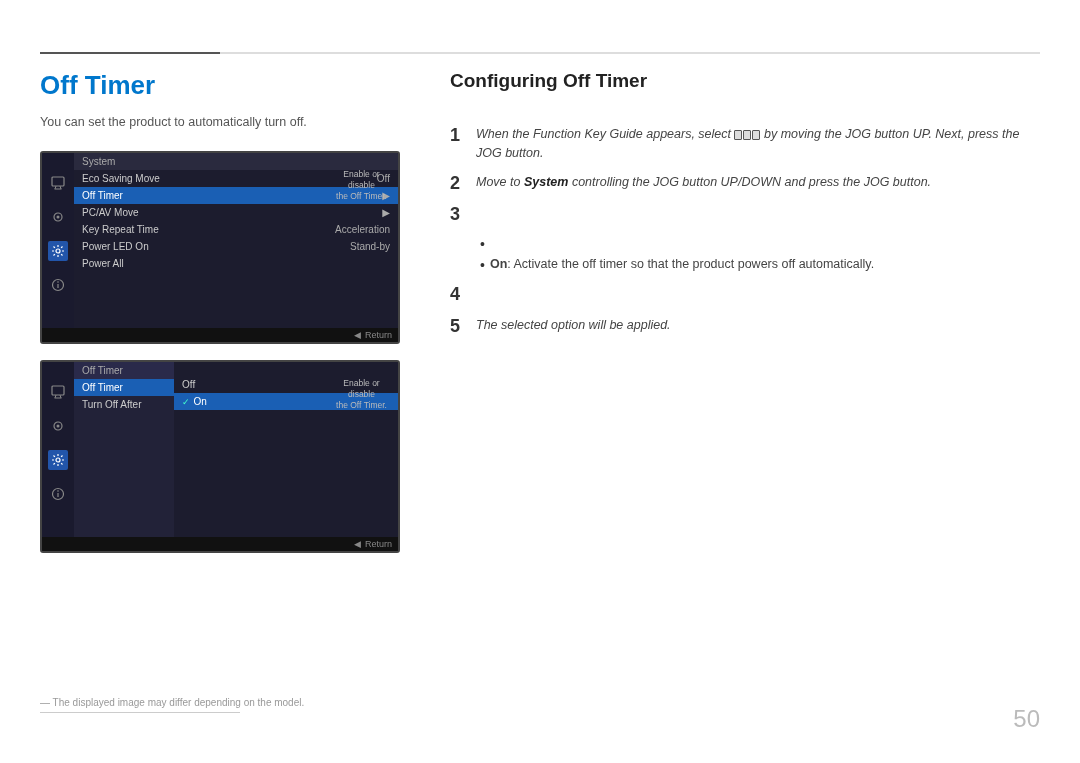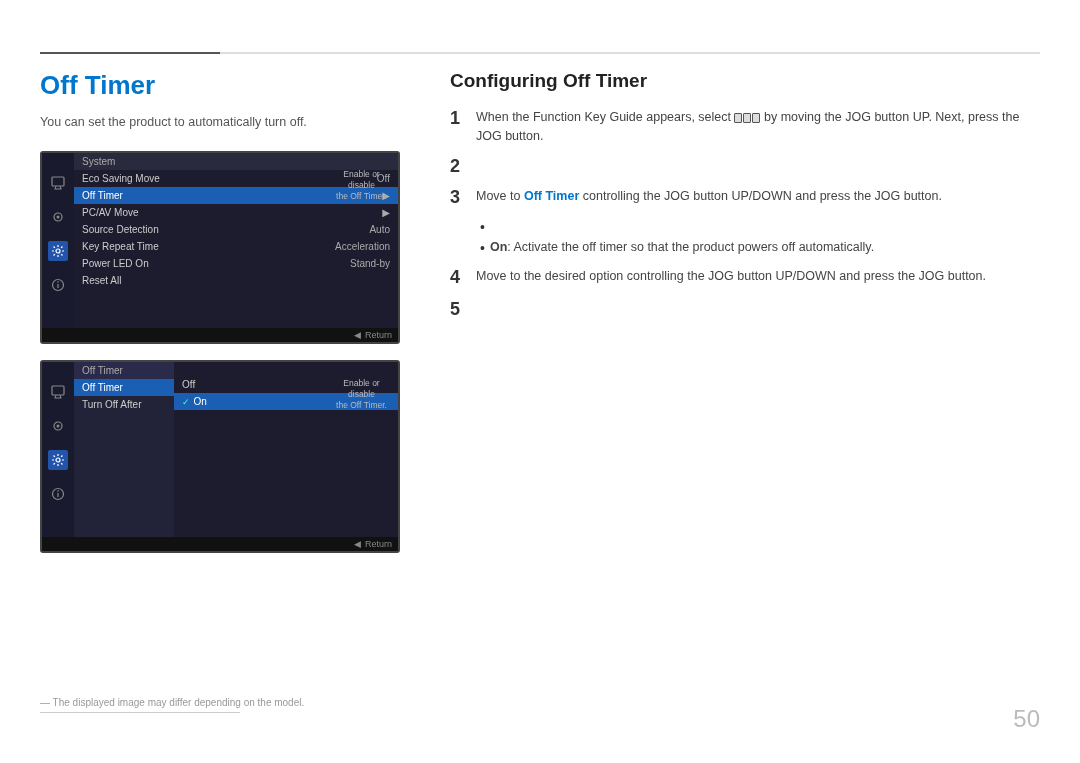--- a/index.html
+++ b/index.html
@@ -200,21 +200,21 @@
     .check-mark {
       color: #4fc;
       font-size: 9px;
     }
 
     
     .section-title {
       font-size: 19px;
       font-weight: bold;
       color: #222;
-      margin-bottom: 16px;
+      margin-bottom: 33px;
     }
 
     .step {
       display: flex;
       margin-bottom: 10px;
       align-items: flex-start;
       gap: 8px;
     }
 
     .step-number {
@@ -222,20 +222,21 @@
       font-weight: bold;
       color: #333;
       min-width: 18px;
       line-height: 1.2;
     }
 
     .step-text {
       font-size: 12.5px;
       color: #444;
       line-height: 1.5;
+      font-style: italic;
     }
 
     .step-text strong {
       font-weight: bold;
       color: #222;
     }
 
     .step-text .highlight-blue {
       color: #0077cc;
       font-weight: bold;
@@ -337,33 +338,29 @@
         </div>
         <div class="menu-item selected">
           <span>Off Timer</span>
           <span class="arrow">▶</span>
         </div>
         <div class="menu-item">
           <span>PC/AV Move</span>
           <span class="arrow">▶</span>
         </div>
         <div class="menu-item">
-          <span>Source Detection</span>
-          <span class="value">Auto</span>
-        </div>
-        <div class="menu-item">
           <span>Key Repeat Time</span>
           <span class="value">Acceleration</span>
         </div>
         <div class="menu-item">
           <span>Power LED On</span>
           <span class="value">Stand-by</span>
         </div>
         <div class="menu-item">
-          <span>Reset All</span>
+          <span>Power All</span>
         </div>
 
         <div class="enable-label" style="white-space:pre-line;">Enable or disable
 the Off Timer.</div>
       </div>
     </div>
     <div class="return-bar">
       <span class="return-arrow">◀</span>
       <span>Return</span>
     </div>
@@ -440,47 +437,47 @@
         <span style="display:inline-block;width:8px;height:10px;border:1px solid #555;border-radius:1px;background:#ddd;"></span>
         <span style="display:inline-block;width:8px;height:10px;border:1px solid #555;border-radius:1px;background:#ddd;"></span>
         <span style="display:inline-block;width:8px;height:10px;border:1px solid #555;border-radius:1px;background:#ddd;"></span>
       </span>
       by moving the JOG button UP. Next, press the JOG button.
     </span>
   </div>
 
   <div class="step">
     <span class="step-number">2</span>
+    <span class="step-text">
+      Move to <strong>System</strong> controlling the JOG button UP/DOWN and press the JOG button.
+    </span>
   </div>
 
   <div class="step">
     <span class="step-number">3</span>
-    <span class="step-text">
-      Move to <span class="highlight-blue">Off Timer</span> controlling the JOG button UP/DOWN and press the JOG button.
-    </span>
   </div>
 
   <div class="bullet-list">
     <div class="bullet-item">
       <span class="bullet-dot">•</span>
     </div>
     <div class="bullet-item">
       <span class="bullet-dot">•</span>
       <span><strong>On</strong>: Activate the off timer so that the product powers off automatically.</span>
     </div>
   </div>
 
   <div class="step">
     <span class="step-number">4</span>
-    <span class="step-text">
-      Move to the desired option controlling the JOG button UP/DOWN and press the JOG button.
-    </span>
   </div>
 
   <div class="step">
     <span class="step-number">5</span>
+    <span class="step-text">
+      The selected option will be applied.
+    </span>
   </div>
 </div>
 
 <div class="bottom-line"></div>
 <div class="disclaimer">― The displayed image may differ depending on the model.</div>
 
 <div class="page-number">50</div>
 
 </body></html>

